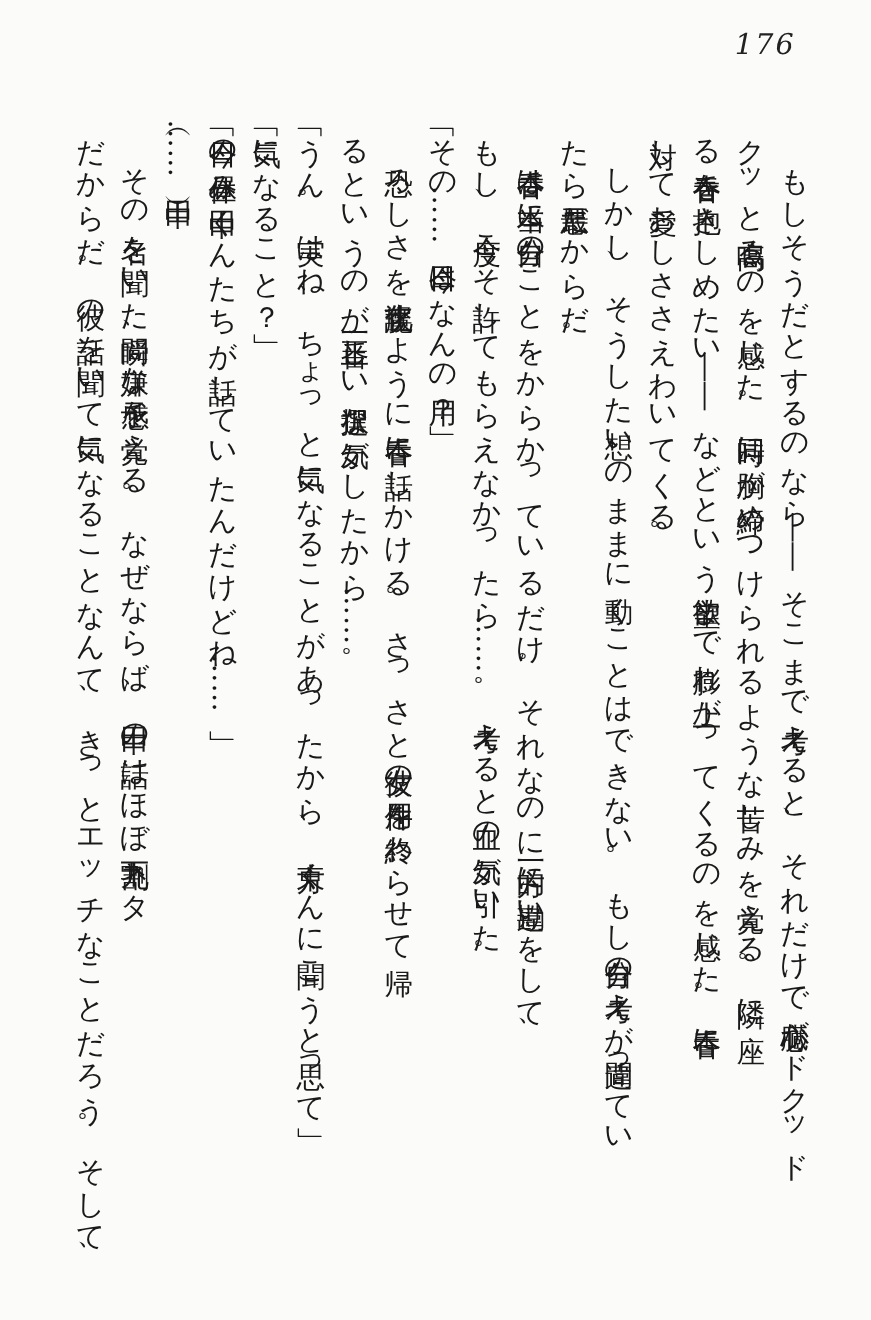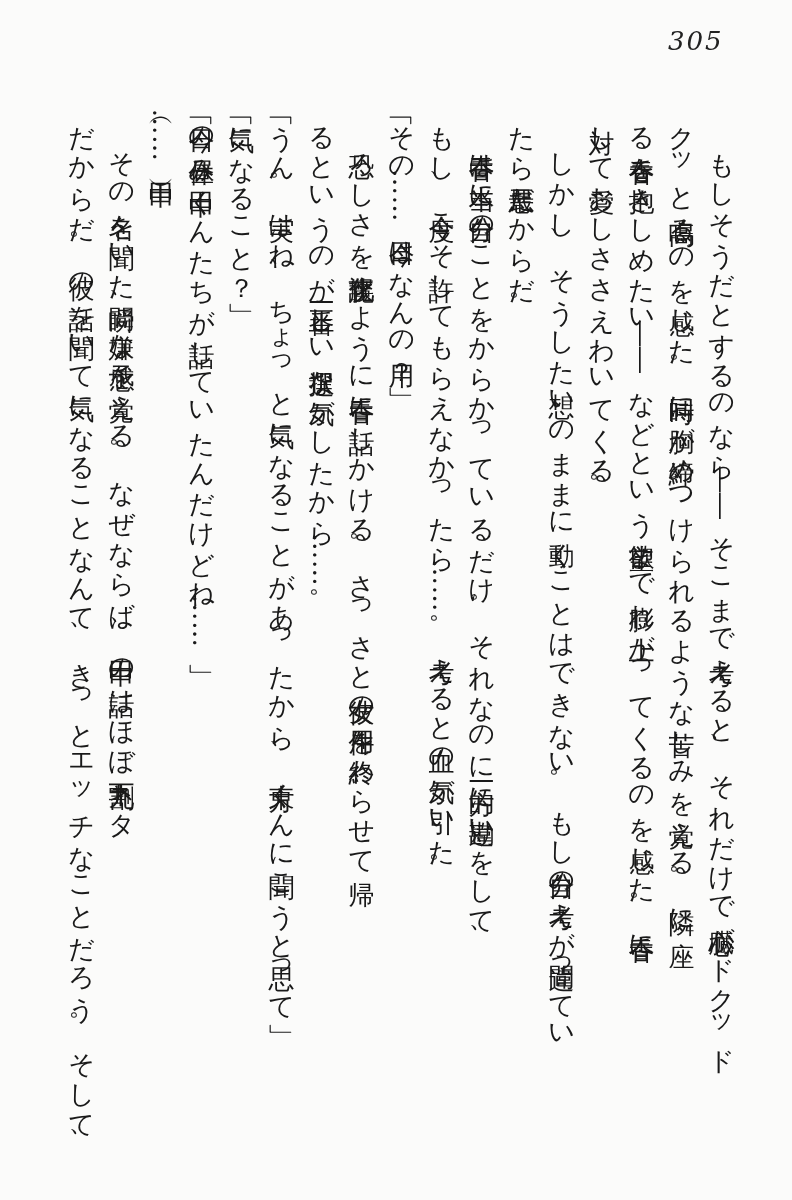--- a/index.html
+++ b/index.html
@@ -39,21 +39,21 @@
   }
   .text-line {
     white-space: nowrap;
     overflow: visible;
   }
 </style>
 </head>
 <body>
 
 <div class="book-page">
-  <div class="page-number">305</div>
+  <div class="page-number">176</div>
 
   <div class="text-block">
     <div class="text-line">　もしそうだとするのなら――そこまで考えると、それだけで心臓がドクッド</div>
     <div class="text-line">クッと高鳴るのを感じた。同時に胸が締めつけられるような苦しみを覚える。隣に座</div>
     <div class="text-line">る春香を抱きしめたい――などという欲望まで膨れ上がってくるのを感じた。春香に</div>
     <div class="text-line">対して愛おしささえわいてくる。</div>
     <div class="text-line">　しかし、そうした想いのままに動くことはできない。もし自分の考えが間違ってい</div>
     <div class="text-line">たら最悪だからだ。</div>
     <div class="text-line">　春香は本当に自分のことをからかっているだけ。それなのに一方的に勘違いをして、</div>
     <div class="text-line">もし、今度こそ許してもらえなかったら……。考えると血の気が引いた。</div>

